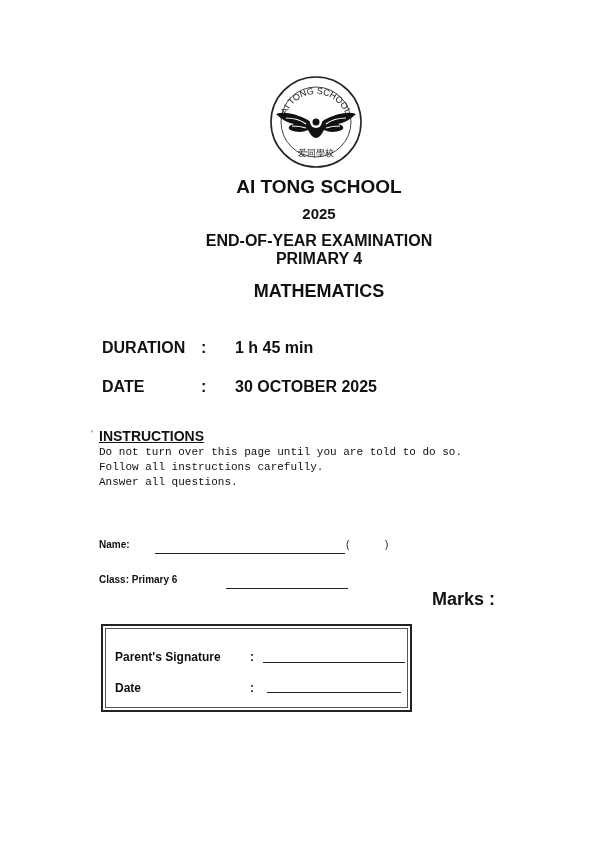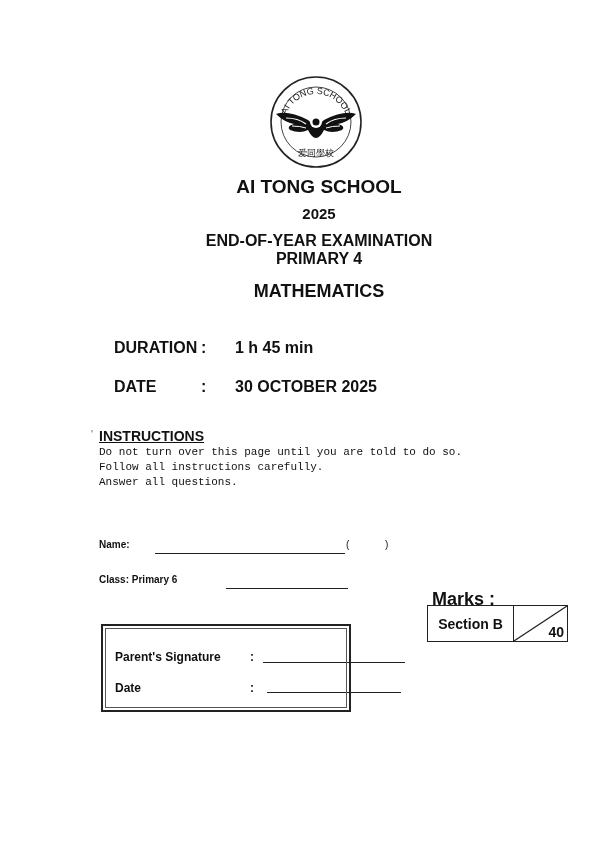--- a/index.html
+++ b/index.html
@@ -10,32 +10,32 @@
   .c { text-align:center; }
 
   #logo { left:268px; top:76px; width:96px; height:92px; }
 
   .t-school { left:0; width:638px; top:176px; font-size:19px; }
   .t-year { left:0; width:638px; top:205px; font-size:15px; }
   .t-exam { left:0; width:638px; top:232px; font-size:16px; }
   .t-level { left:0; width:638px; top:250px; font-size:16px; }
   .t-subject { left:0; width:638px; top:281px; font-size:18px; }
 
-  .info-lbl { left:114px; font-size:16px; }
+  .info-lbl { left:102px; font-size:16px; }
   .info-colon { left:201px; font-size:16px; }
   .info-val { left:235px; font-size:16px; }
 
   .instr-head { left:99px; top:428px; font-size:14px; text-decoration:underline; }
   .instr-line { left:99px; font-size:11px;font-family:Liberation Mono, monospace; }
   .tick { left:91px; top:429px; font-size:10px; color:#666; }
 
   .field-lbl { left:99px; font-size:10px; }
   .line { position:absolute; border-bottom:1.5px solid #222; height:0; }
 
-  #sig-box { left:101px; top:624px; width:250px; height:88px;
+  #sig-box { left:101px; top:624px; width:311px; height:88px;
              border:2px solid #222; box-sizing:border-box; }
   #sig-box::after { content:""; position:absolute; left:2px; top:2px; right:2px; bottom:2px;
              border:1px solid #555; }
   .sig-lbl { font-size:12px; }
 
   .marks-lbl { left:432px; top:589px; font-size:18px; }
   #marks { left:427px; top:605px; border-collapse:collapse; }
   #marks td { border:1.5px solid #222; padding:0; height:35px; }
   #marks td.name { width:85px; text-align:center; font-size:14px; font-weight:bold; vertical-align:middle; }
   #marks td.score { width:53px; position:relative; }
@@ -101,23 +101,14 @@
   <div class="abs b sig-lbl" style="left:147px; top:24px">:</div>
   <div class="line" style="left:160px; top:36px; width:142px"></div>
   <div class="abs b sig-lbl" style="left:12px; top:55px">Date</div>
   <div class="abs b sig-lbl" style="left:147px; top:55px">:</div>
   <div class="line" style="left:164px; top:66px; width:134px"></div>
 </div>
 
 <div class="abs b marks-lbl">Marks :</div>
 <table id="marks" class="abs">
   <tbody>
-  <tr>
-    <td class="name">Section B</td>
-    <td class="score">
-      <svg viewBox="0 0 53 35" preserveAspectRatio="none">
-            <line x1="0" y1="35" x2="53" y2="0" stroke="#222" stroke-width="1.2"></line>
-          </svg>
-      <span>40</span>
-    </td>
-  </tr>
 </tbody>
   </table>
 
 </body></html>

